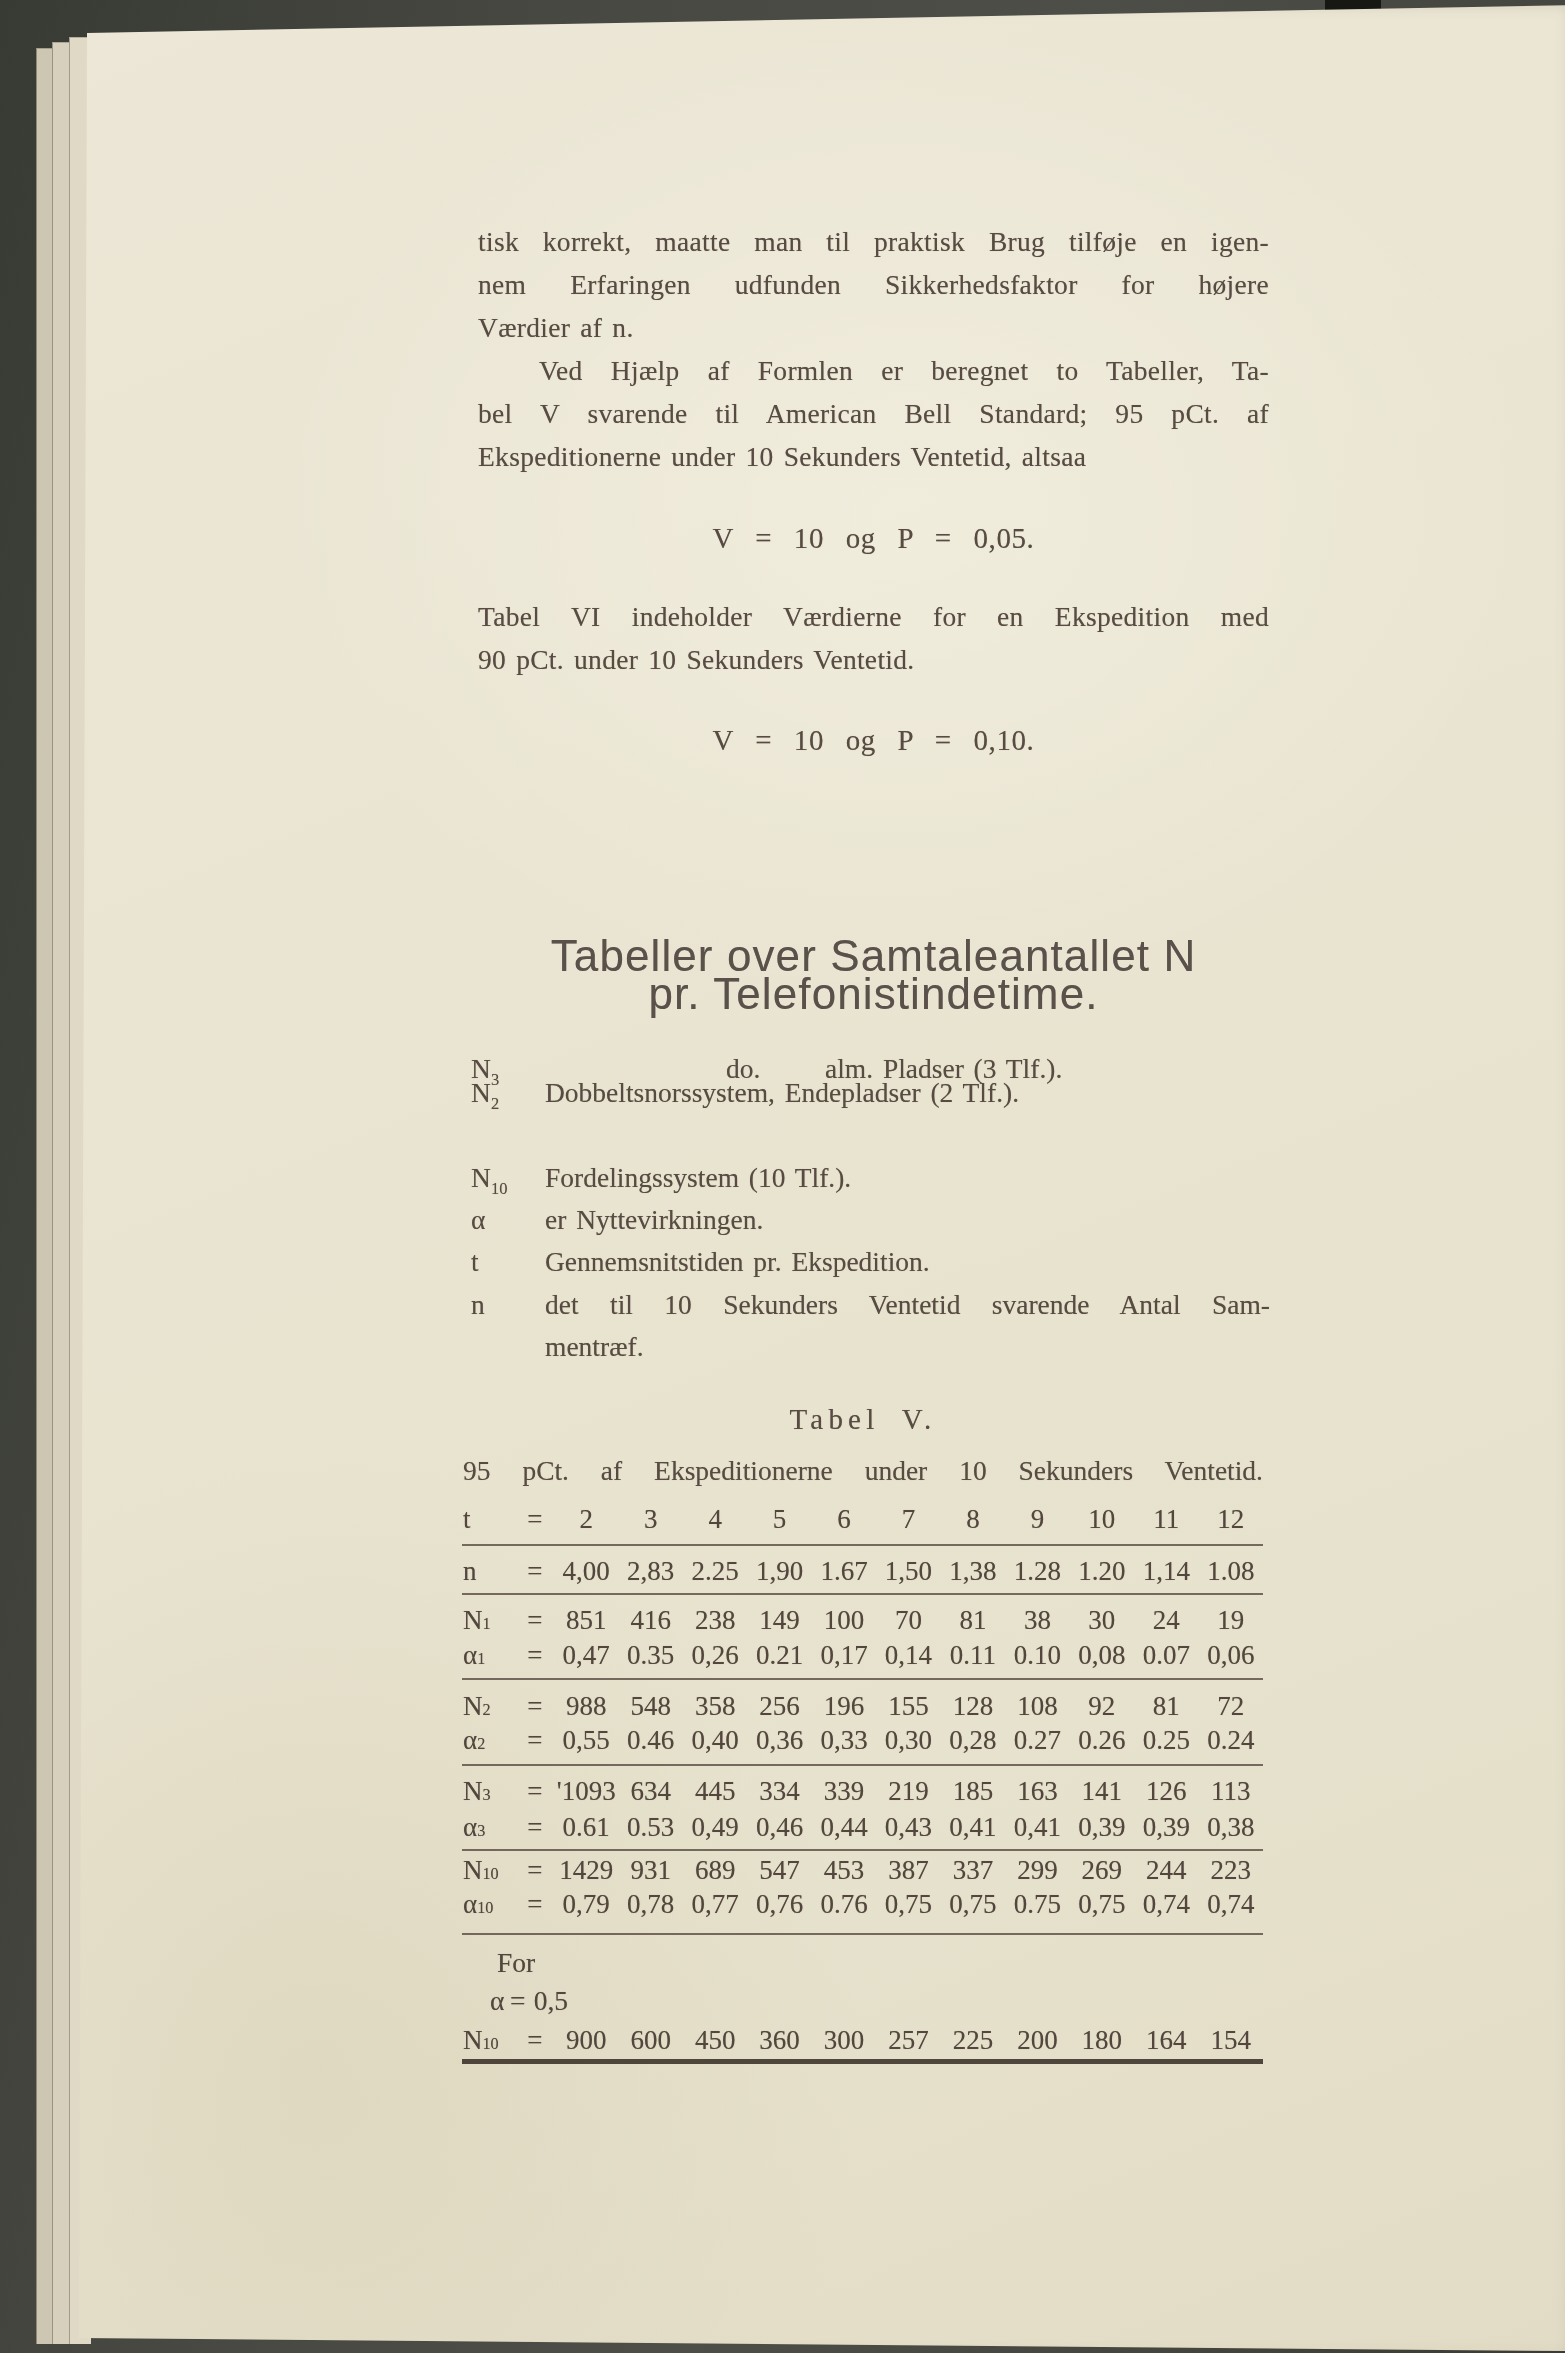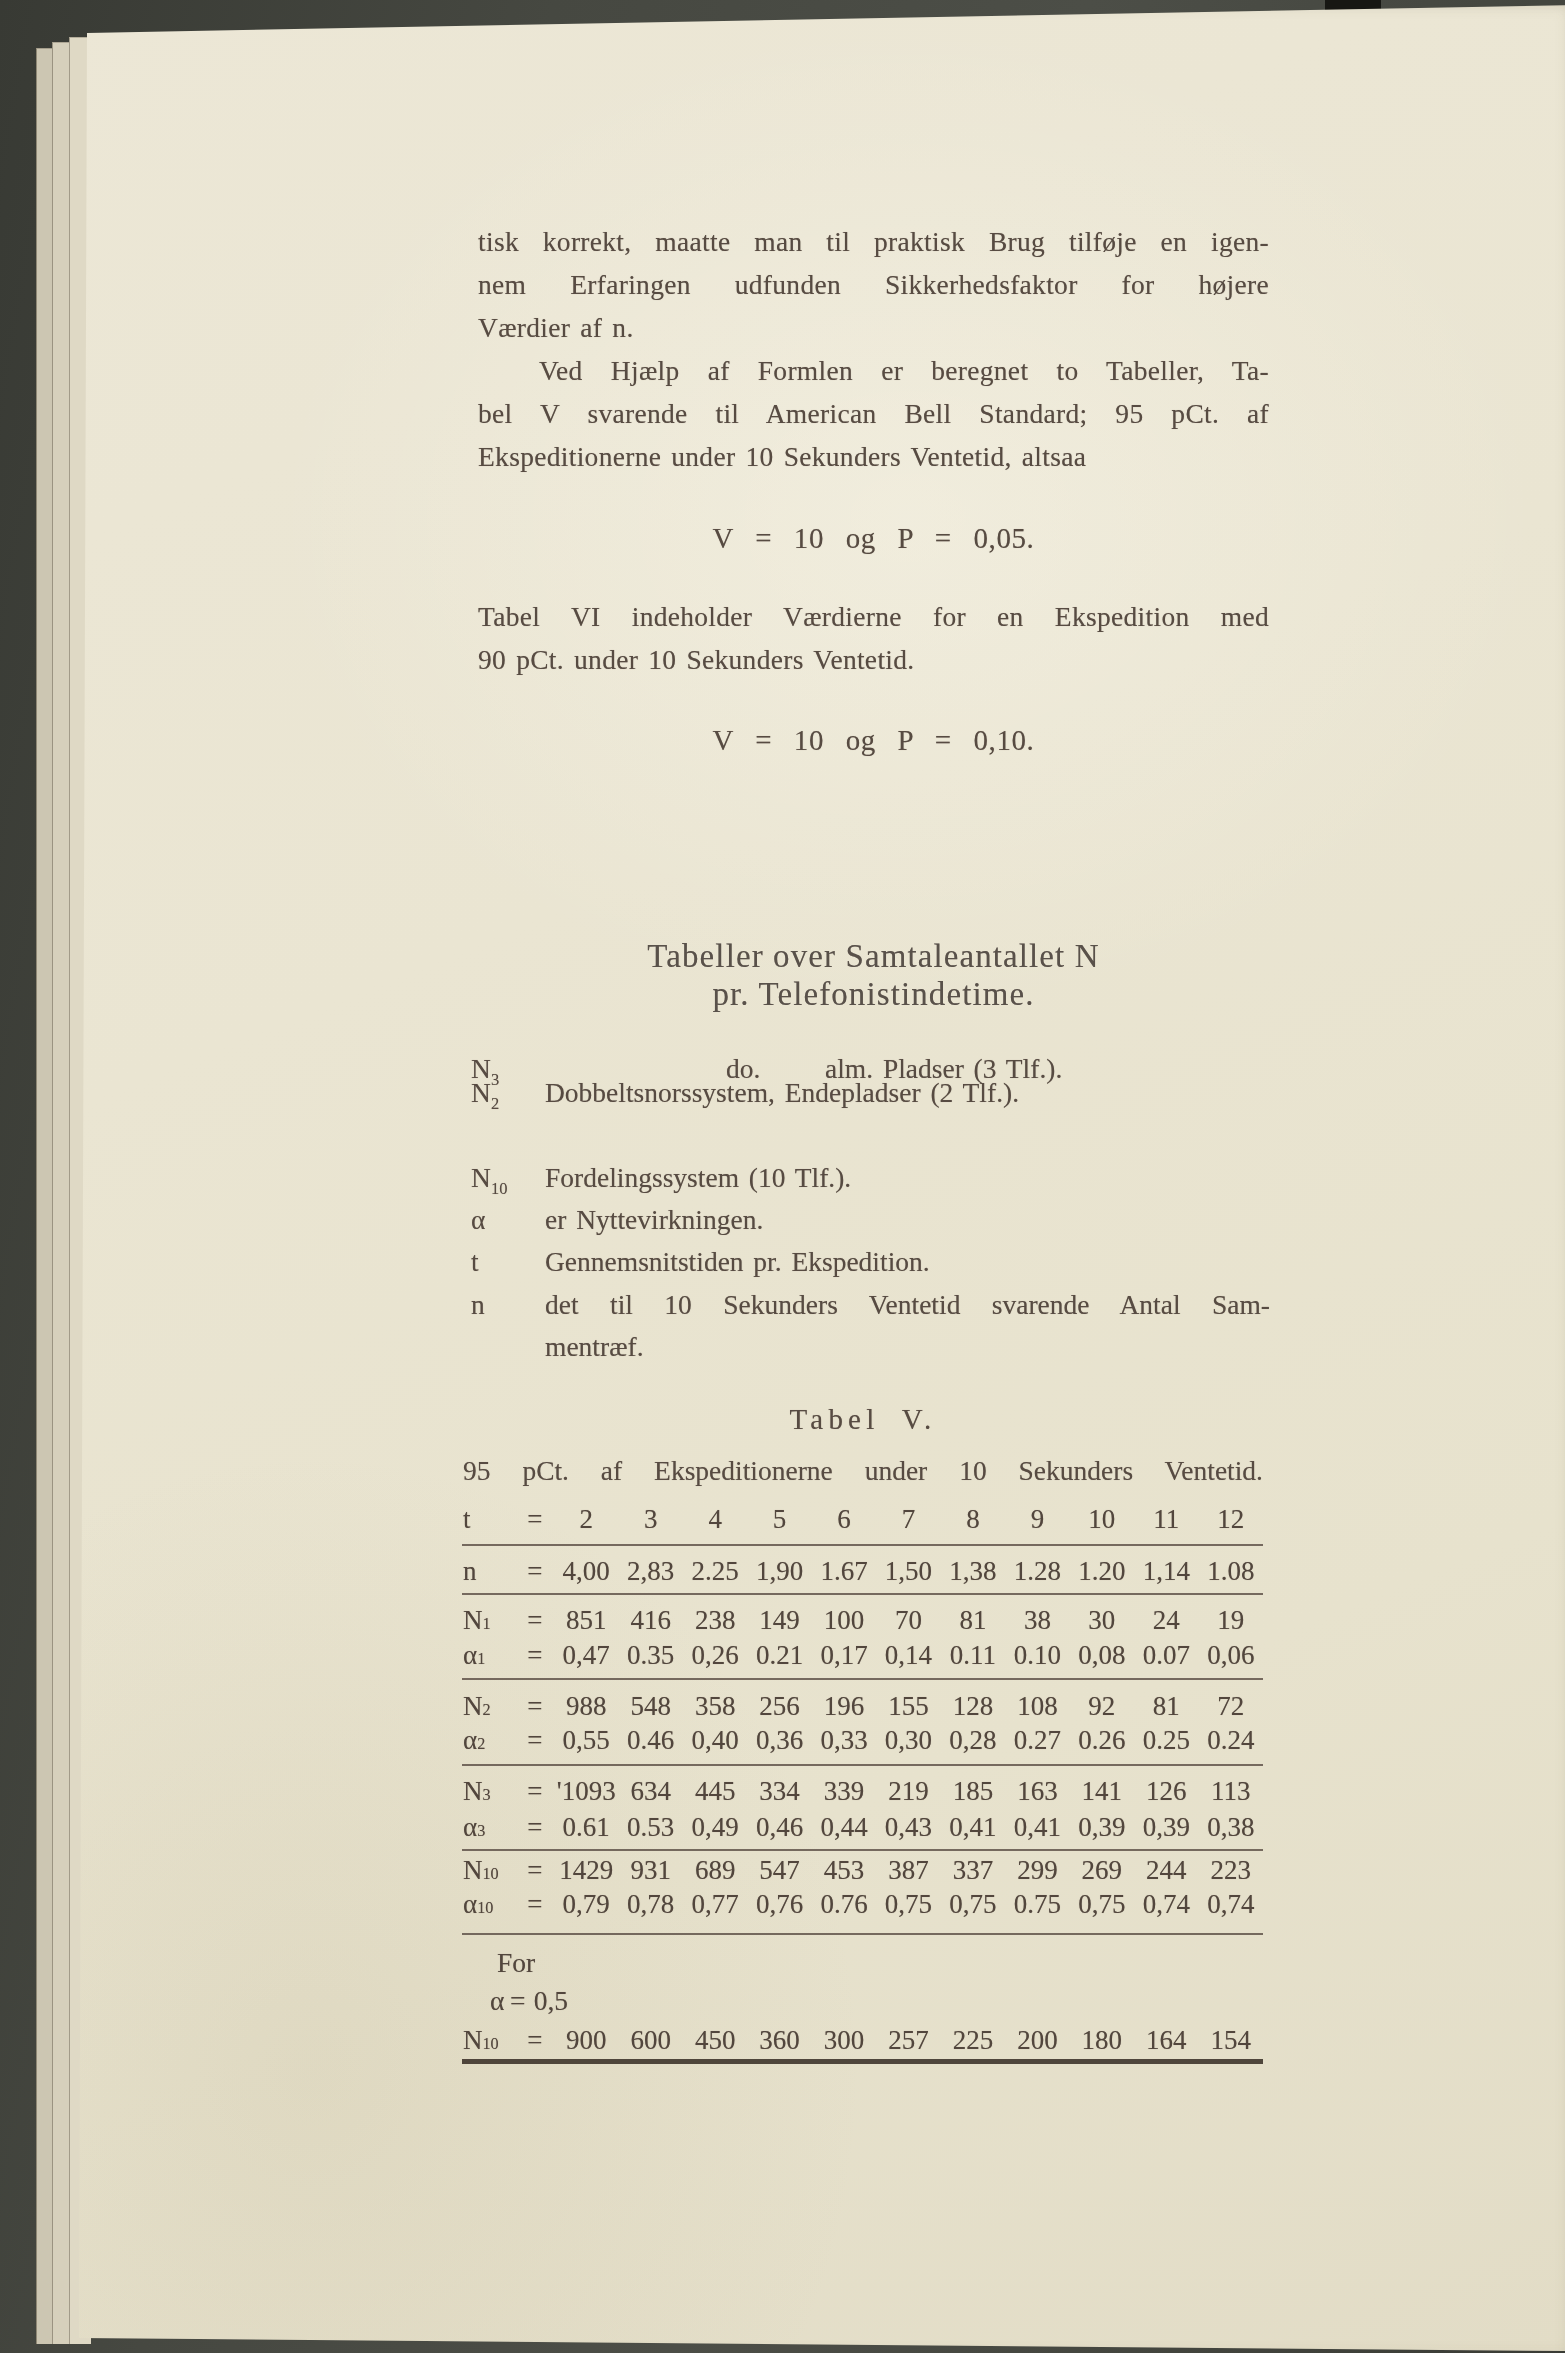--- a/index.html
+++ b/index.html
@@ -25,21 +25,21 @@
     color:#574b42;
   }
   .ink{text-shadow:0 0 0.7px rgba(87,75,66,.45);}
   .line{height:43px;line-height:43px;}
   .para{position:absolute;left:478px;width:791px;font-size:27.5px;letter-spacing:0.3px;word-spacing:2.9px;}
   .j{text-align:justify;text-align-last:justify;}
   .ind{text-indent:61px;}
   .formula{position:absolute;left:478px;width:791px;text-align:center;font-size:29px;
     letter-spacing:0.6px;word-spacing:13.8px;height:43px;line-height:43px;}
   .heading{position:absolute;left:478px;width:791px;text-align:center;
-    font-family:Liberation Serif, serif;font-size:33px;line-height:38px;
+    font-family:Liberation Sans, sans-serif;font-size:44px;line-height:38px;
     letter-spacing:1.1px;color:#59514a;text-shadow:0 0 0.6px rgba(89,81,74,.4);}
   .def{position:absolute;left:0;top:0;width:1565px;height:43px;line-height:43px;font-size:27.5px;word-spacing:2.9px;}
   .def .sym{position:absolute;left:471px;}
   .def .desc{position:absolute;left:545px;}
   .def .desc2{position:absolute;left:682px;margin-left:44px;}
   .def .desc3{position:absolute;left:825px;}
   .def .descj{position:absolute;left:545px;width:725px;text-align:justify;text-align-last:justify;}
   sub{font-size:60%;line-height:0;}
   .ttitle{position:absolute;left:463px;width:800px;text-align:center;font-size:29px;
     letter-spacing:5.2px;word-spacing:10.3px;height:42px;line-height:42px;}

